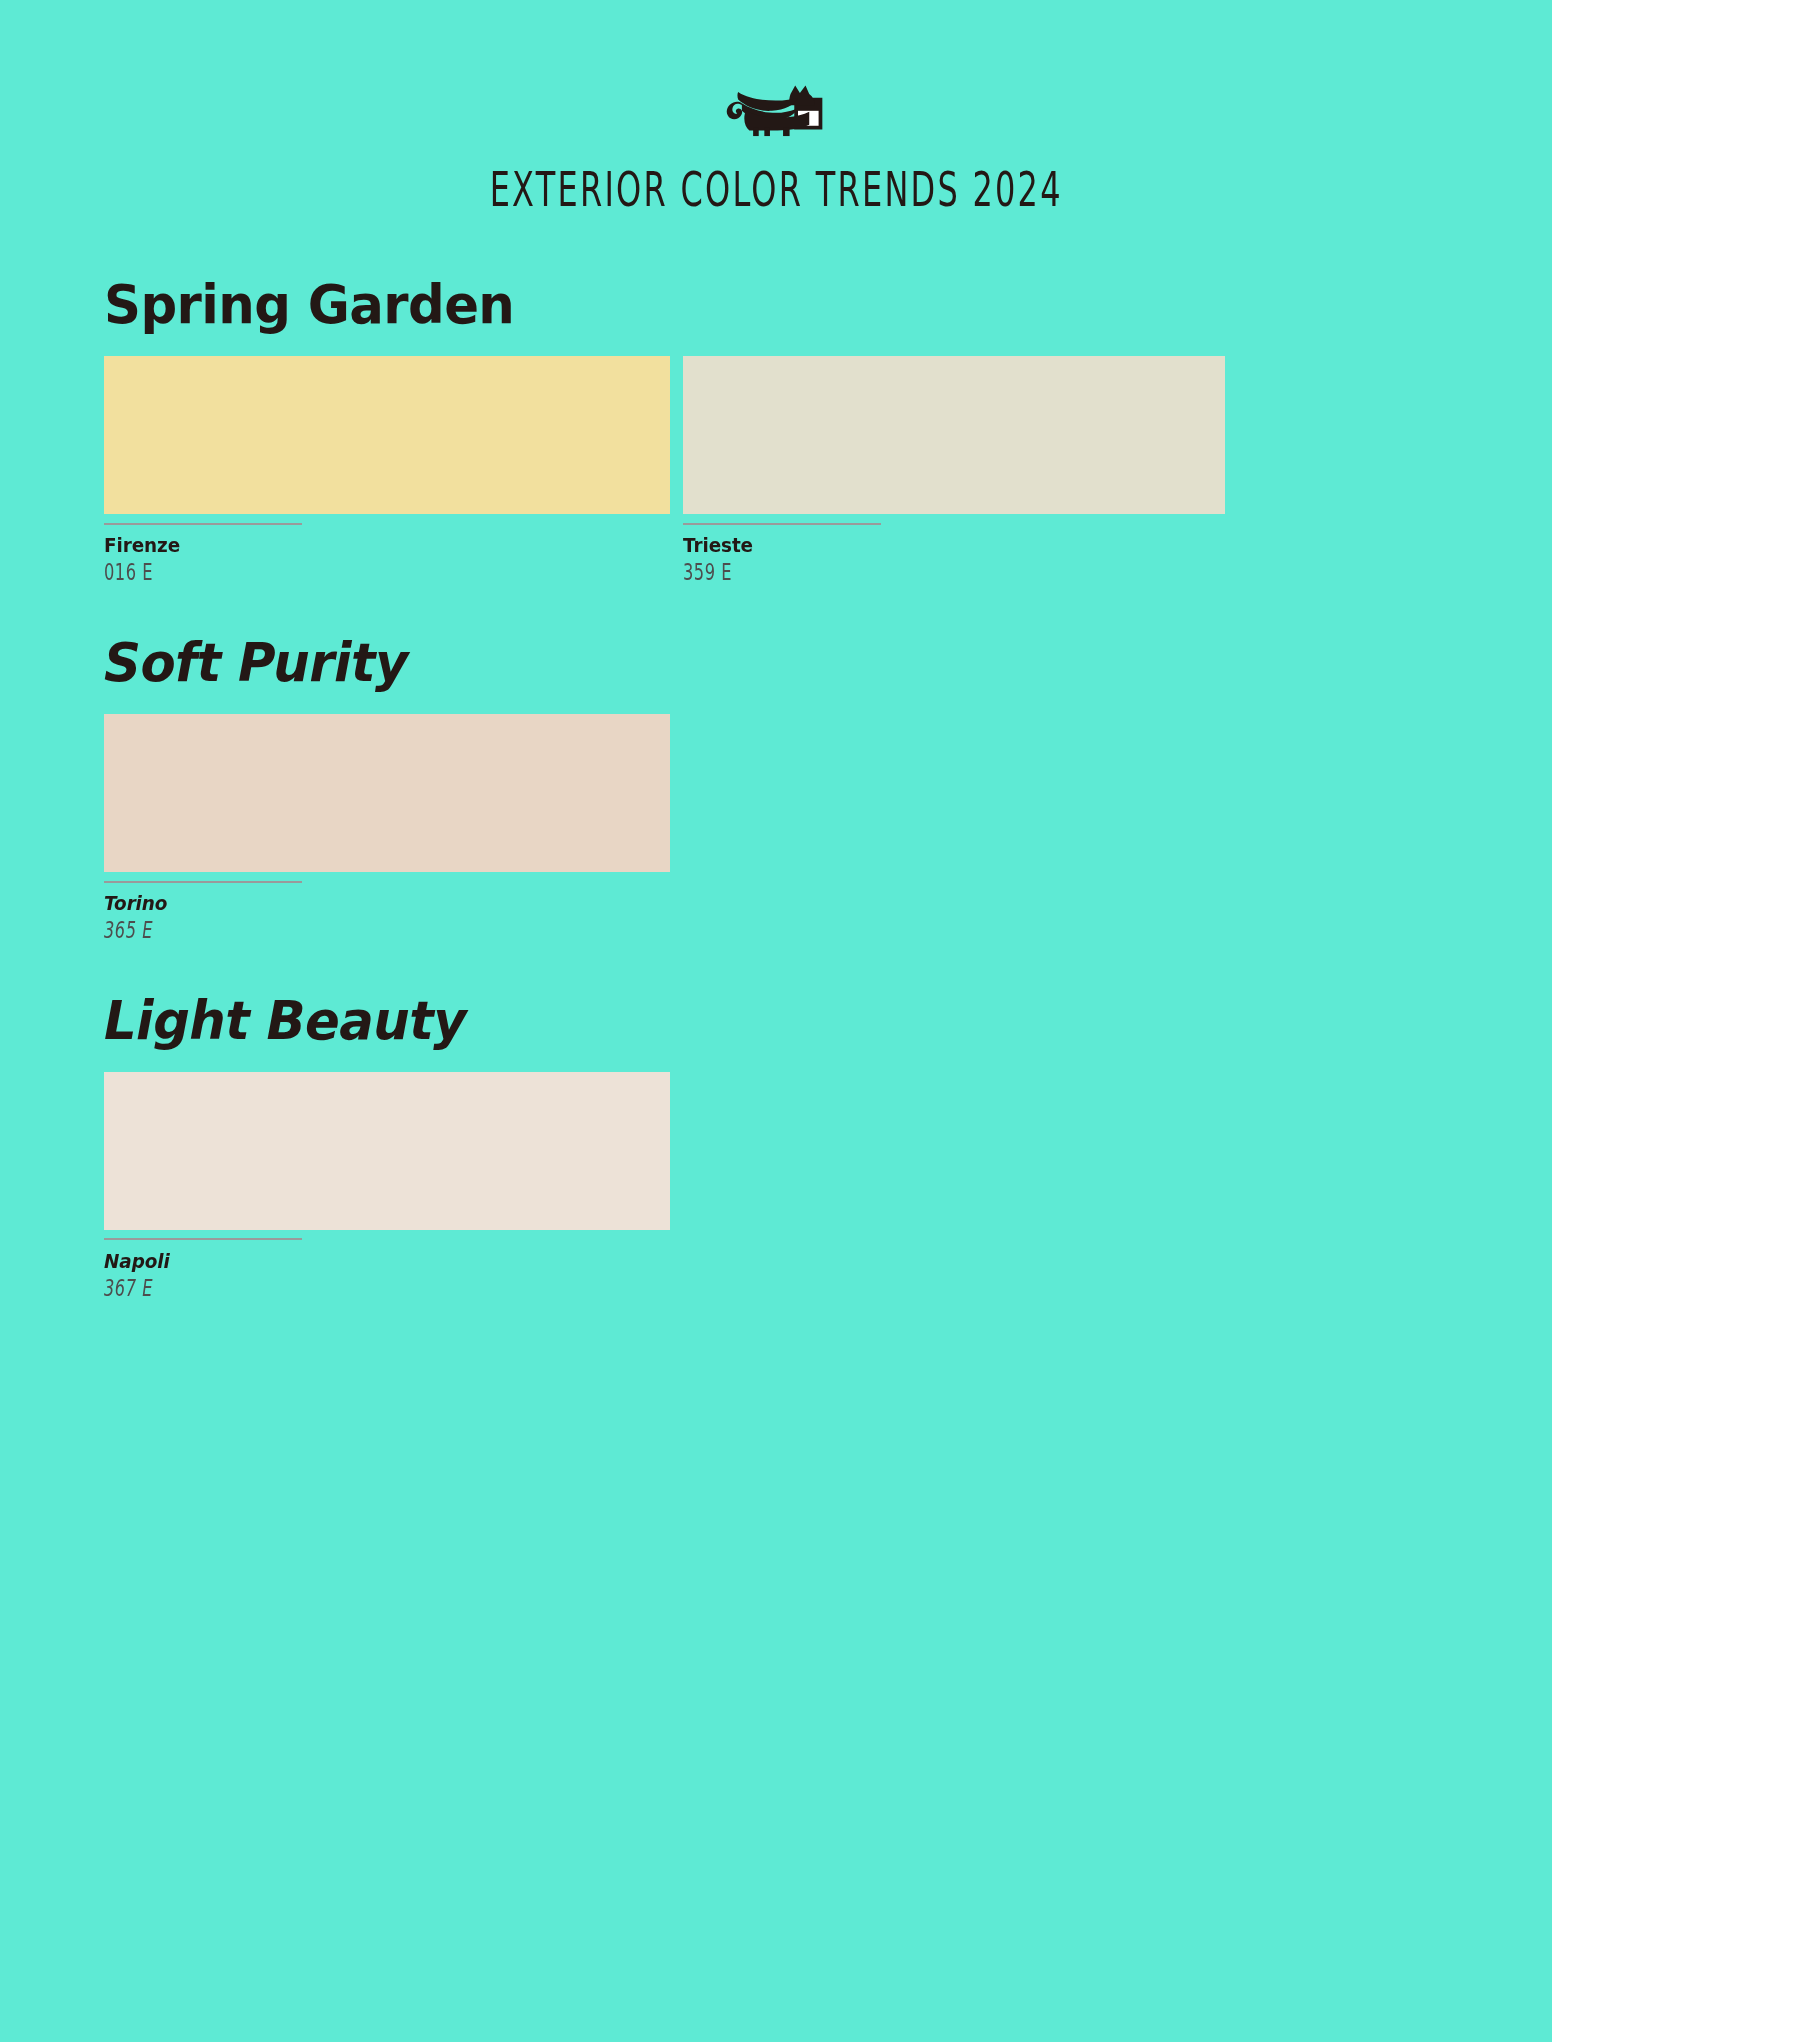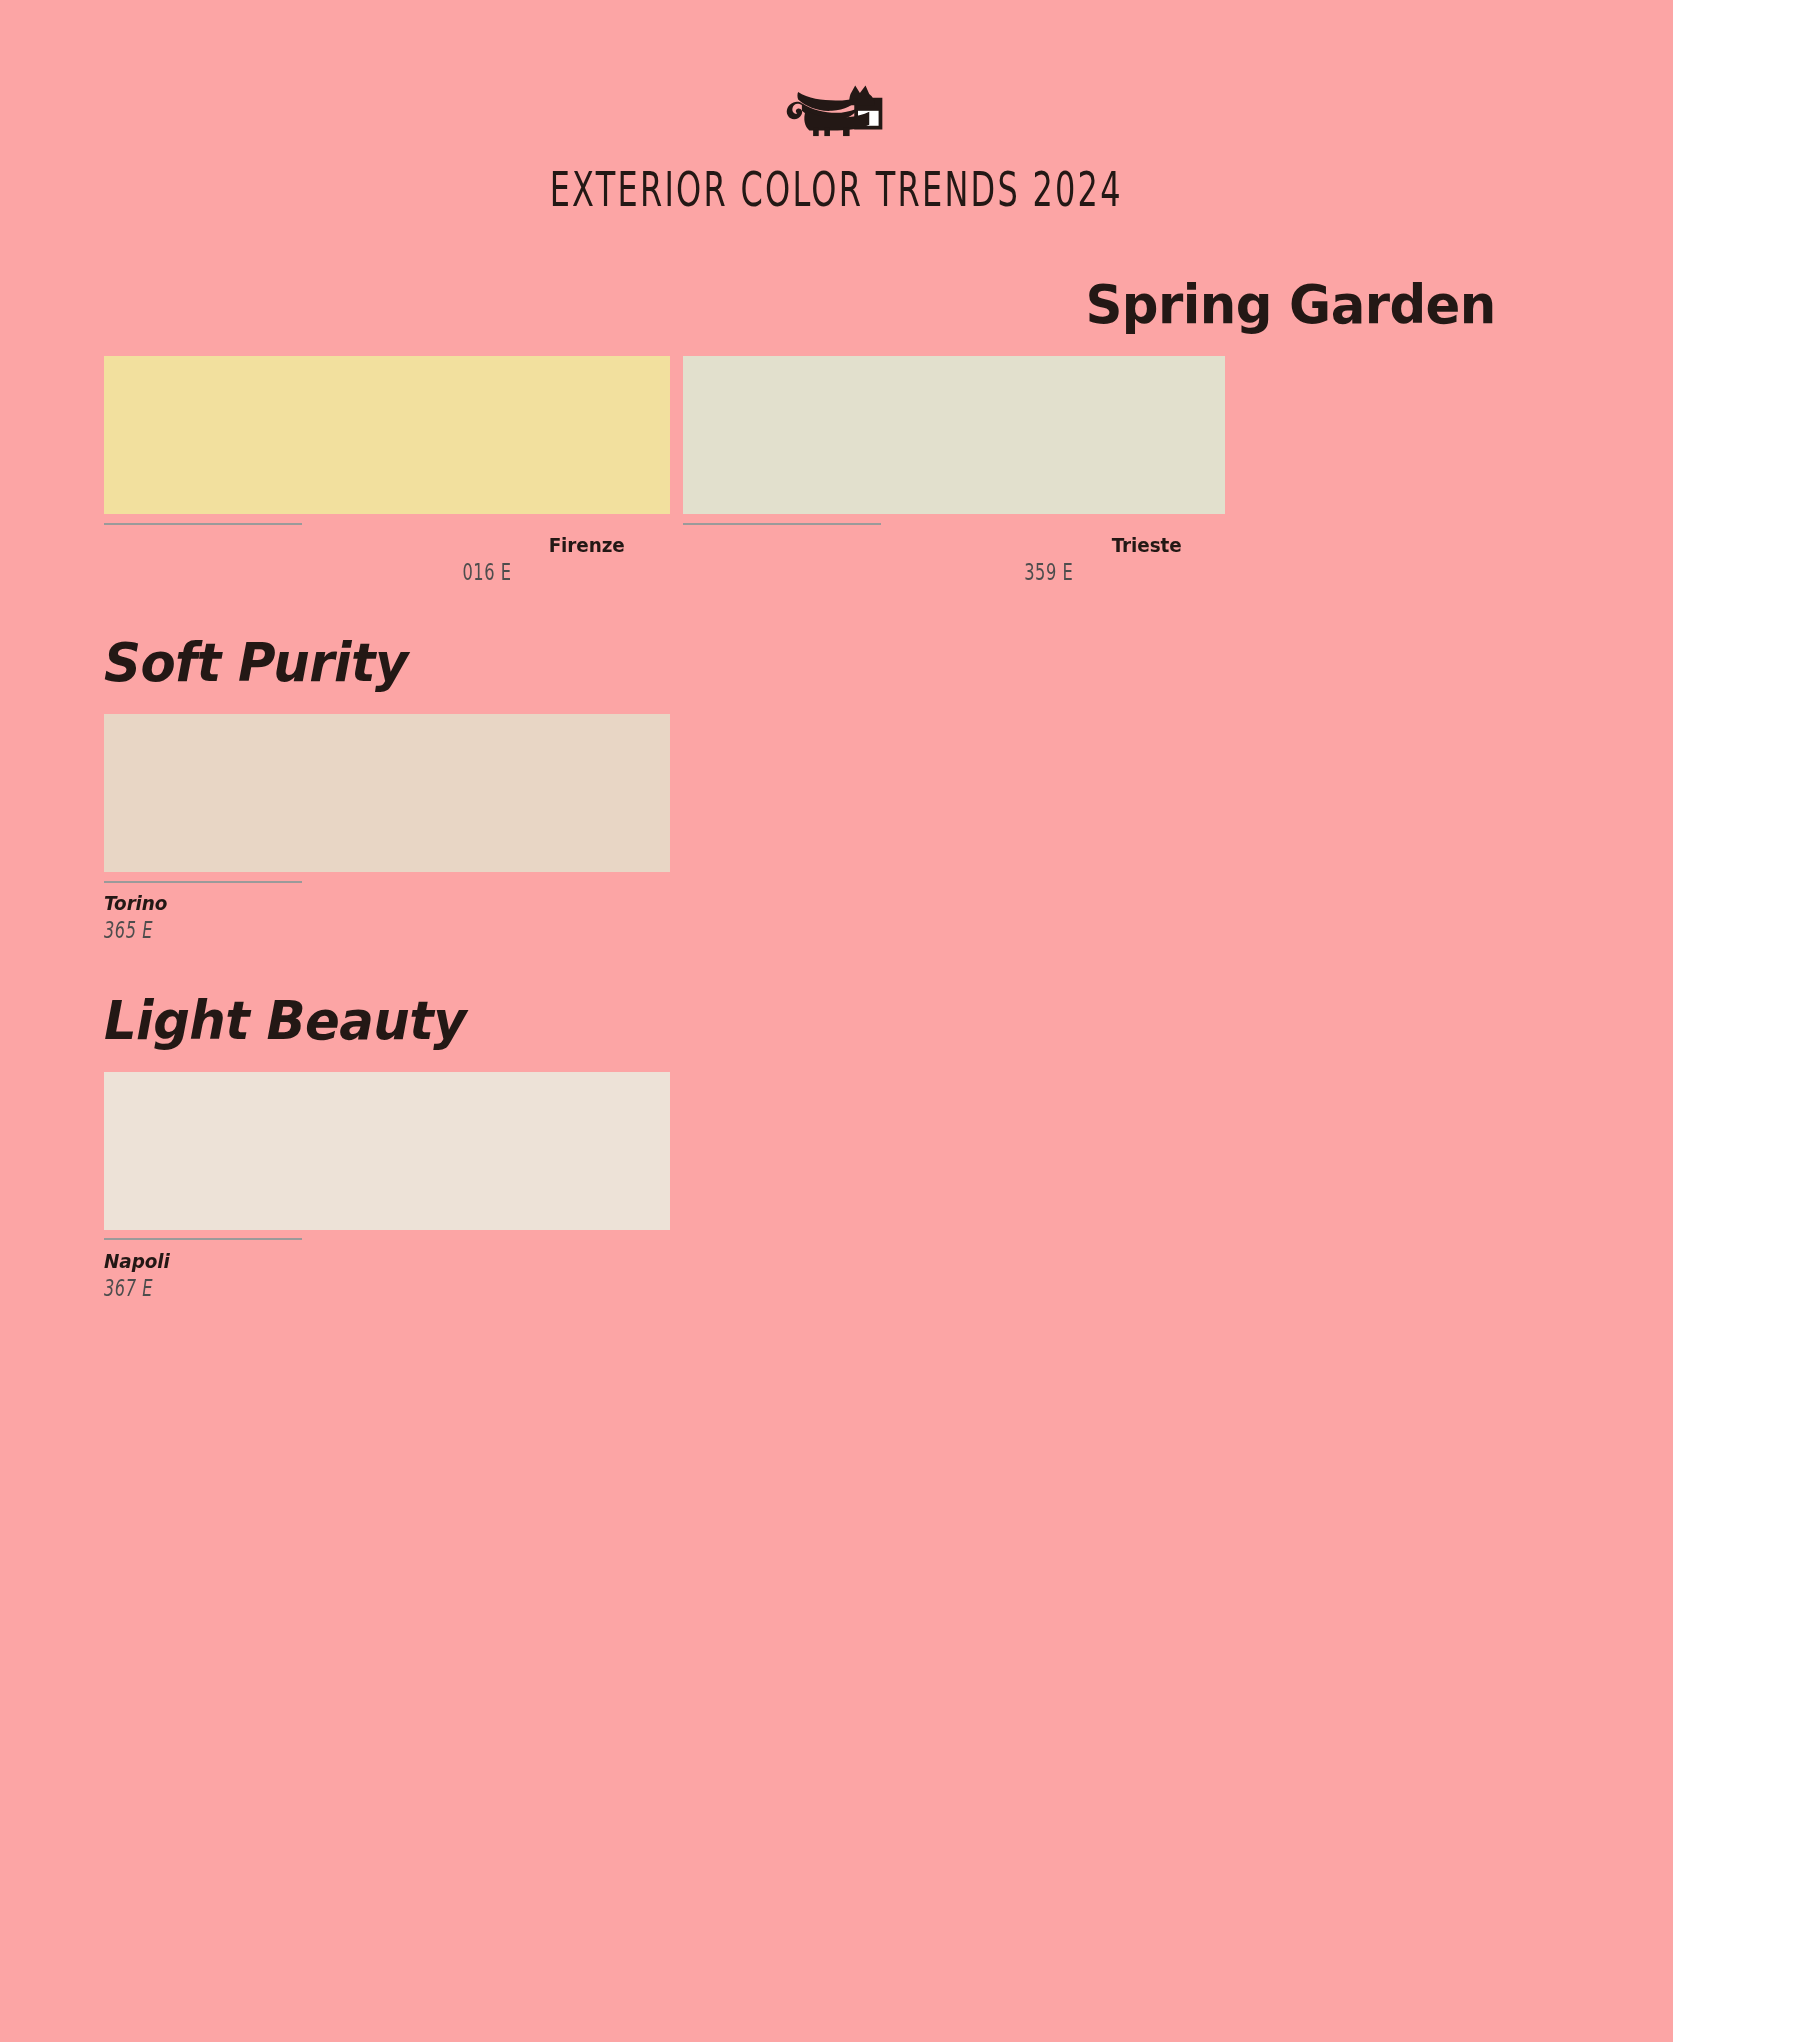--- a/index.html
+++ b/index.html
@@ -11,23 +11,23 @@
   }
 
   body {
     font-family: "Liberation Sans", sans-serif;
     color: #231815;
     -webkit-font-smoothing: antialiased;
   }
 
   .page {
     position: relative;
-    width: 1673px;
+    width: 1552px;
     min-height: 2042px;
-    background: #fca5a5;
+    background: #5eead4;
     padding: 0;
     overflow: hidden;
   }
 
   
   .header {
     width: 100%;
     padding-top: 79px;
     display: flex;
     flex-direction: column;
@@ -153,21 +153,21 @@
 
         <path d="M22 28 c-5 -3 -9 -1 -10 3 c-1 4 2 7 5 6 c-2 -2 -2 -4 0 -5 c2 -1 4 0 5 2 c1 3 -1 6 -4 8 c-4 2 -9 1 -11 -3 c-3 -5 0 -12 6 -14 c3 -1 6 -1 9 1 z"></path>
       </g>
     </svg>
 
     <div class="doc-title">EXTERIOR COLOR TRENDS 2024</div>
   </div>
 
   <div class="content">
 
-    <div class="section" style="margin-top:45px;text-align:right;">
+    <div class="section" style="margin-top:45px;">
       <div class="section-title">Spring Garden</div>
       <div class="swatch-row">
         <div class="swatch-cell">
           <div class="swatch-chip" style="background-color: rgb(242, 224, 158);"></div>
           <div class="swatch-rule"></div>
           <div class="swatch-name">Firenze</div>
           <div class="swatch-code">016 E</div>
         </div>
         <div class="swatch-cell">
           <div class="swatch-chip" style="background-color: rgb(226, 224, 205);"></div>

